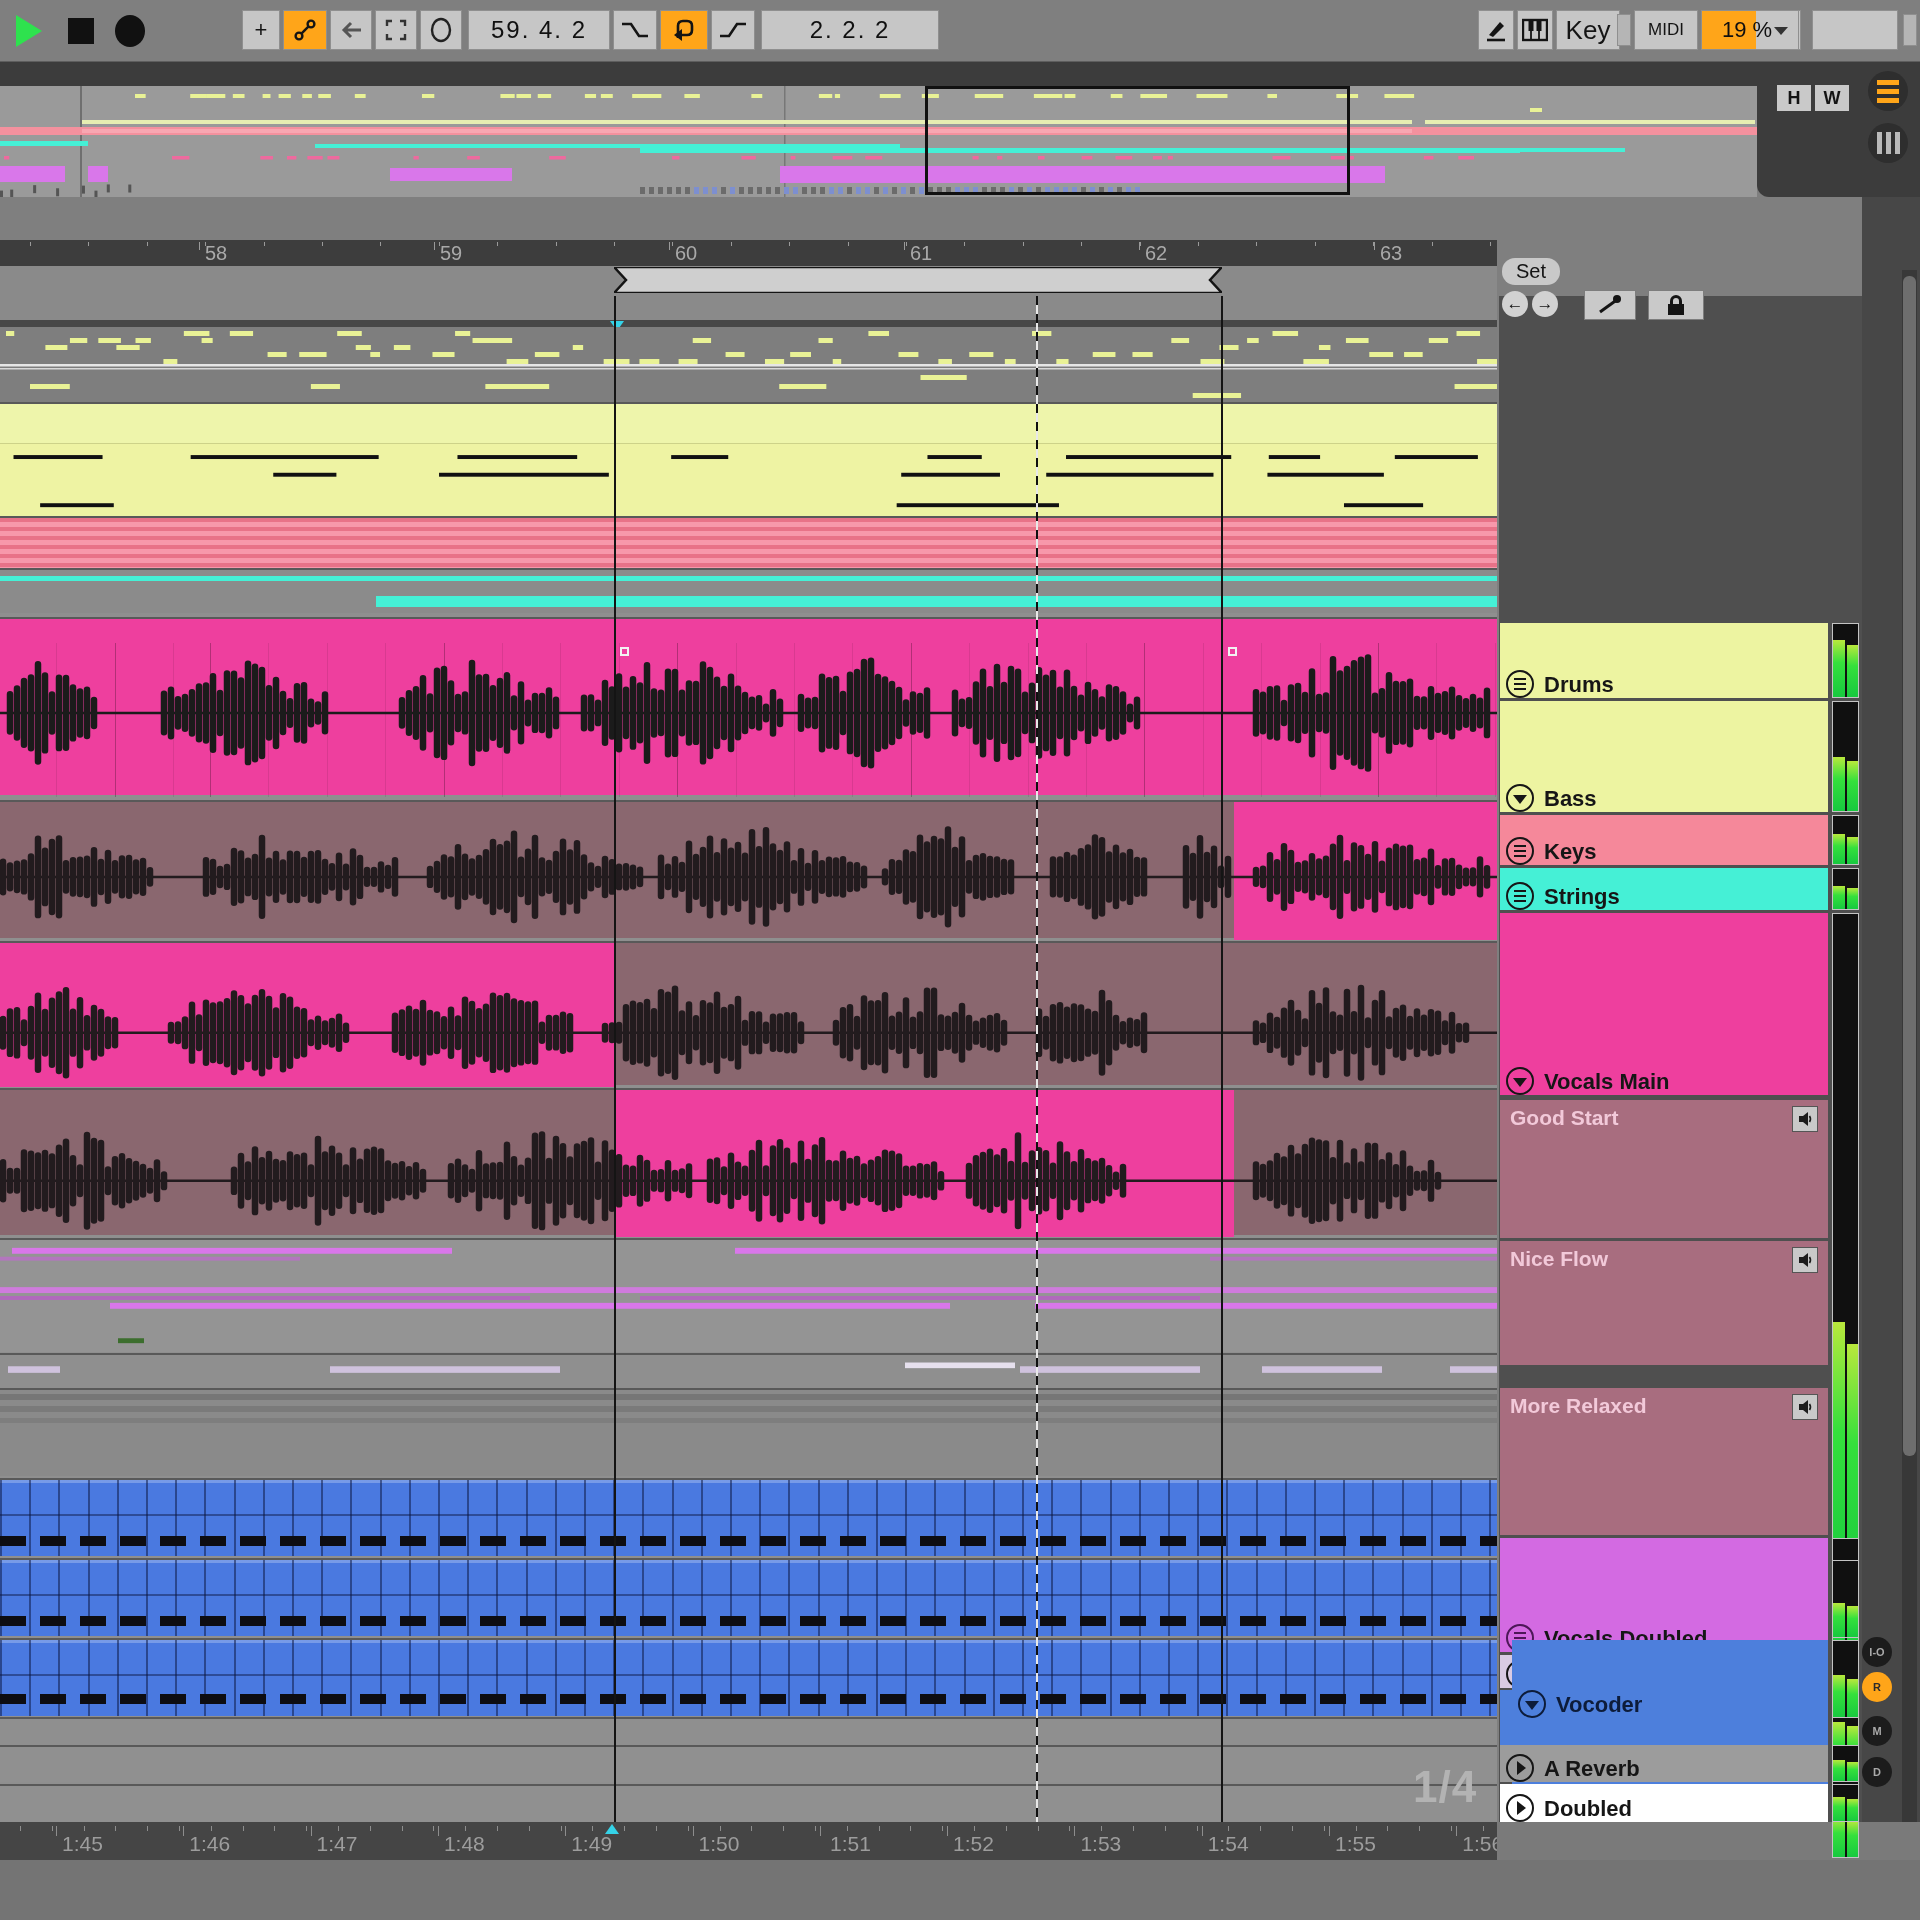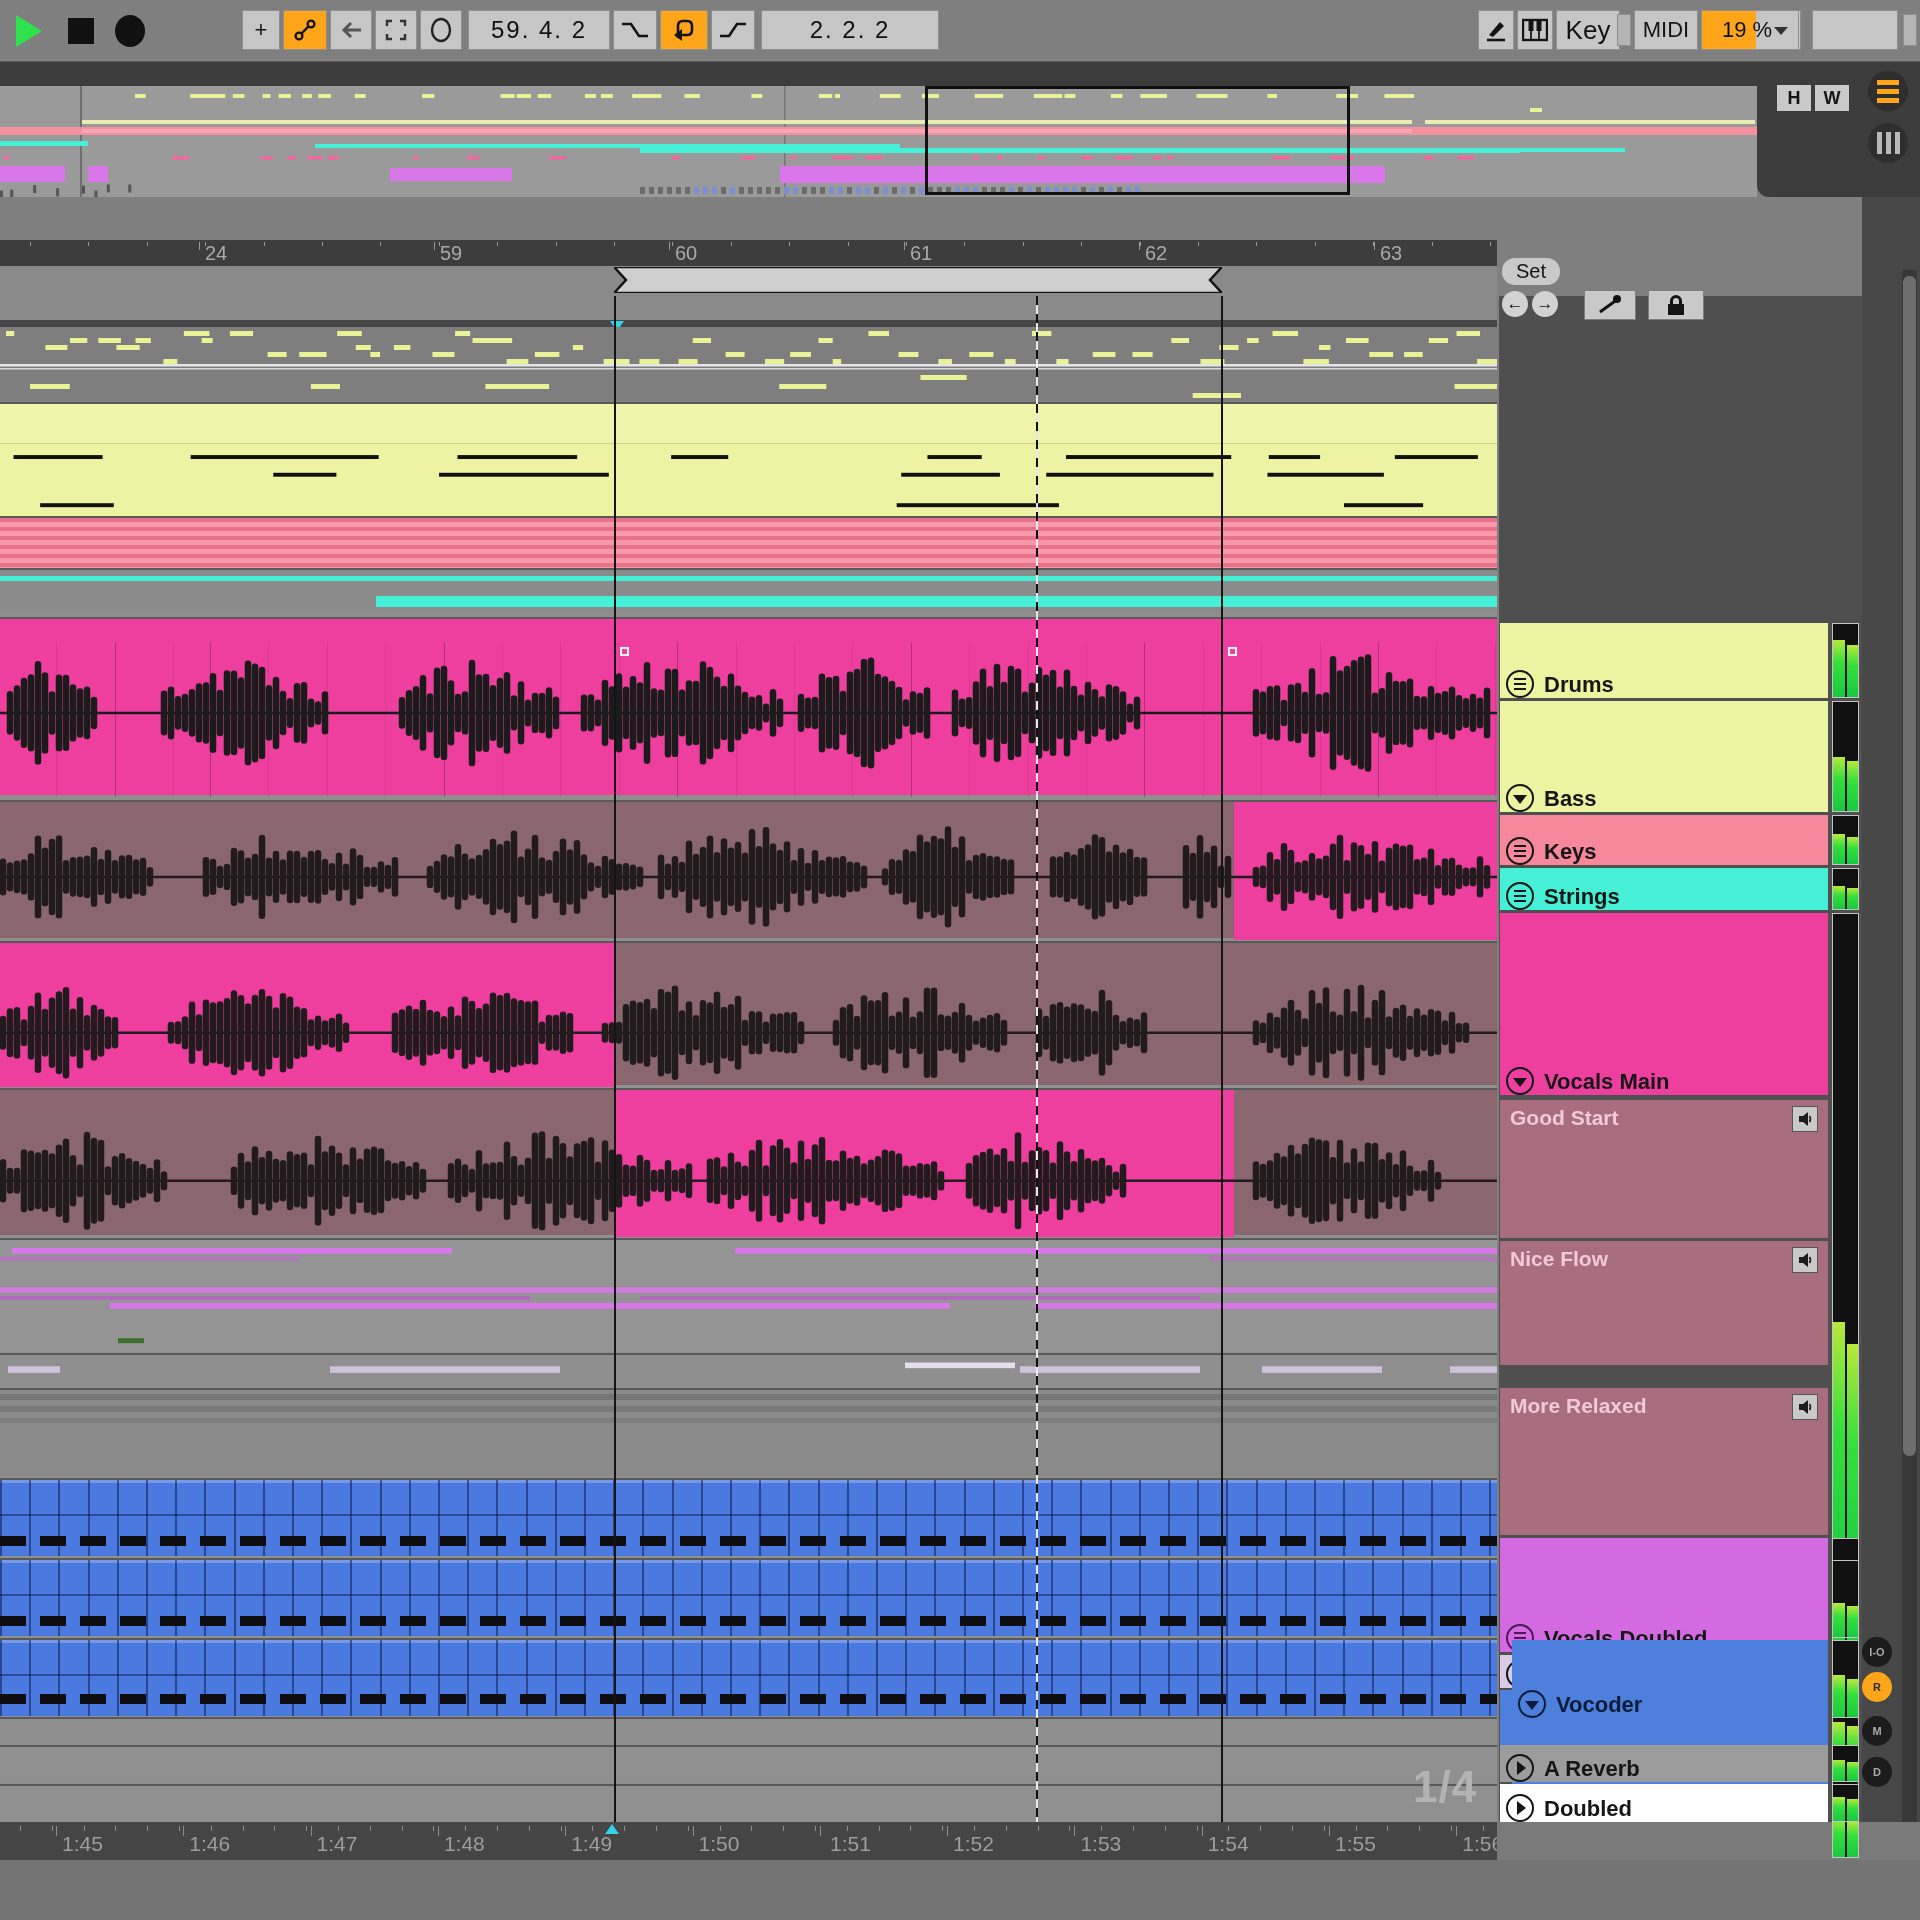--- a/index.html
+++ b/index.html
@@ -143,21 +143,21 @@
     <svg width="26" height="24">
         <rect x="1" y="2" width="24" height="20" fill="none" stroke="#141414" stroke-width="2.4"></rect>
         <line x1="9" y1="2" x2="9" y2="22" stroke="#141414" stroke-width="1.8"></line>
         <line x1="17" y1="2" x2="17" y2="22" stroke="#141414" stroke-width="1.8"></line>
         <rect x="6.5" y="2" width="5" height="11" fill="#141414"></rect>
         <rect x="14.5" y="2" width="5" height="11" fill="#141414"></rect>
       </svg>
   </div>
   <div class="tbtn" style="left:1556px;width:64px;font-size:26px">Key</div>
   <div class="thandle" style="left:1617px"></div>
-  <div class="tbtn" style="left:1634px;width:64px;font-size:22px">MIDI</div>
+  <div class="tbtn" style="left:1634px;width:64px;font-size:17px">MIDI</div>
   <div class="tdisplay" style="left:1701px;width:100px;font-size:22px;letter-spacing:0">
     <div class="abs" style="left:0;top:0;width:54px;height:38px;background:#ffa519"></div>
     <span style="position:relative;z-index:2;margin-right:8px">19 %</span>
   </div>
   <div class="tbtn" style="left:1763px;width:36px;border-left:none;background:#c6c6c6">
     <svg width="14" height="10">
         <polygon points="0,2 14,2 7,10" fill="#333"></polygon>
       </svg>
   </div>
   <div class="tdisplay" style="left:1812px;width:86px"></div>
@@ -323,21 +323,21 @@
     <span class="bar"></span>
   </div>
 <div class="corner-circle" style="top:123px;flex-direction:row;gap:4px">
     <span class="vbar"></span>
     <span class="vbar"></span>
     <span class="vbar"></span>
   </div>
 
 <div class="abs" id="bar-ruler">
     <div class="bar-tick" style="left: 199px;"></div>
-    <div class="bar-label" style="left: 205px;">24</div>
+    <div class="bar-label" style="left: 205px;">58</div>
     <div class="bar-tick" style="left: 434px;"></div>
     <div class="bar-label" style="left: 440px;">59</div>
     <div class="bar-tick" style="left: 669px;"></div>
     <div class="bar-label" style="left: 675px;">60</div>
     <div class="bar-tick" style="left: 904px;"></div>
     <div class="bar-label" style="left: 910px;">61</div>
     <div class="bar-tick" style="left: 1139px;"></div>
     <div class="bar-label" style="left: 1145px;">62</div>
     <div class="bar-tick" style="left: 1374px;"></div>
     <div class="bar-label" style="left: 1380px;">63</div>

